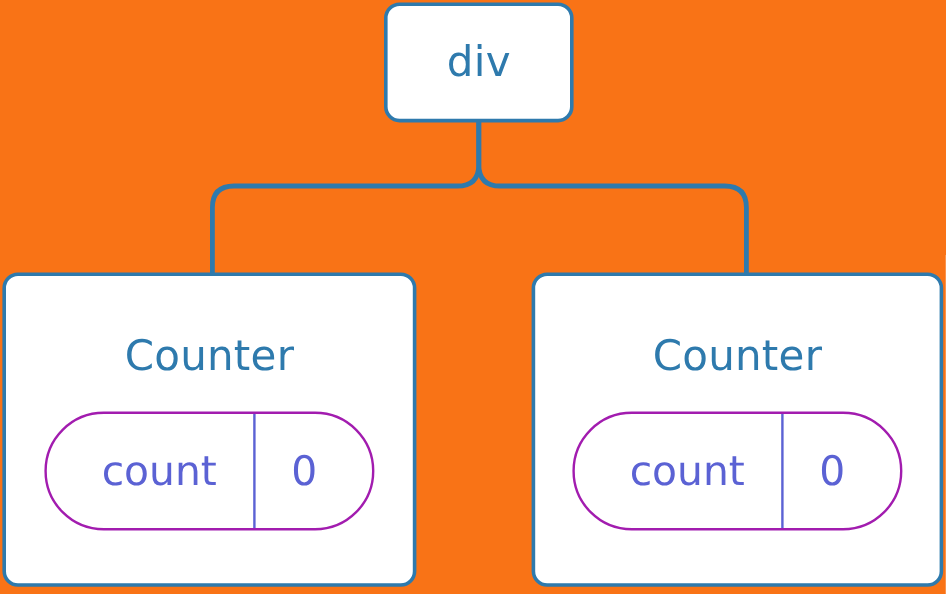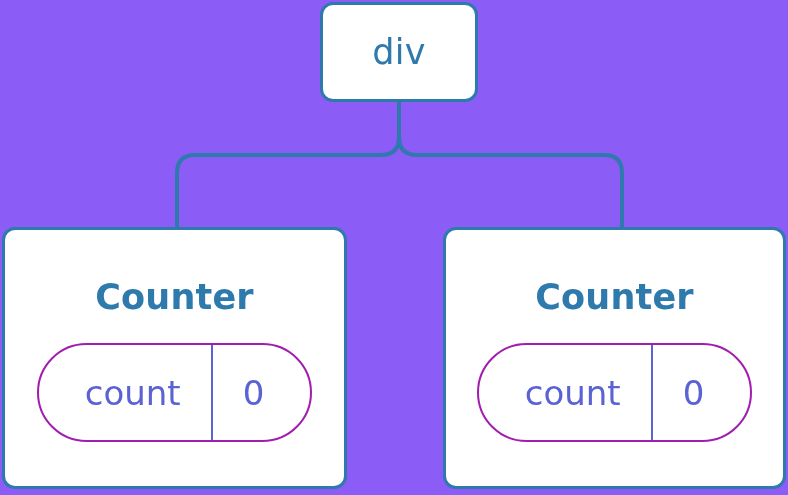--- a/index.html
+++ b/index.html
@@ -9,21 +9,21 @@
   body {
     width: 788px;
     height: 495px;
     overflow: hidden;
     font-family: "DejaVu Sans", "Liberation Sans", sans-serif;
   }
   #canvas {
     position: relative;
     width: 788px;
     height: 495px;
-    background: #8b5cf6;
+    background: #f97316;
     overflow: hidden;
   }
 
   
   #connectors {
     position: absolute;
     left: 0;
     top: 0;
     width: 788px;
     height: 495px;
@@ -69,21 +69,21 @@
     left: 2px;
     width: 345px;
   }
   #child-node-1 {
     left: 443px;
     width: 343px;
   }
   .component-title {
     color: #2e7aad;
     font-size: 35px;
-    font-weight: 700;
+    font-weight: 400;
     line-height: 1;
     margin-top: 50px;
     letter-spacing: 0.2px;
   }
 
   
   .state-pill {
     margin-top: 28px;
     height: 99px;
     display: flex;

